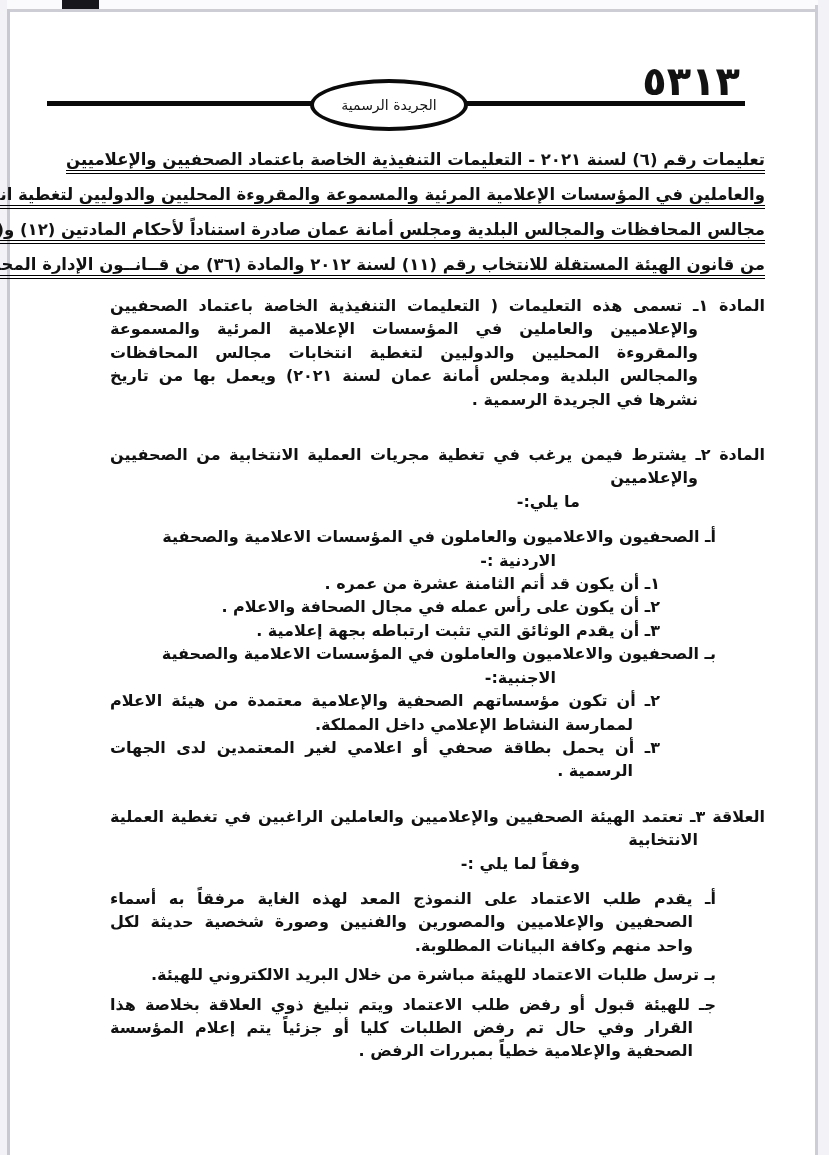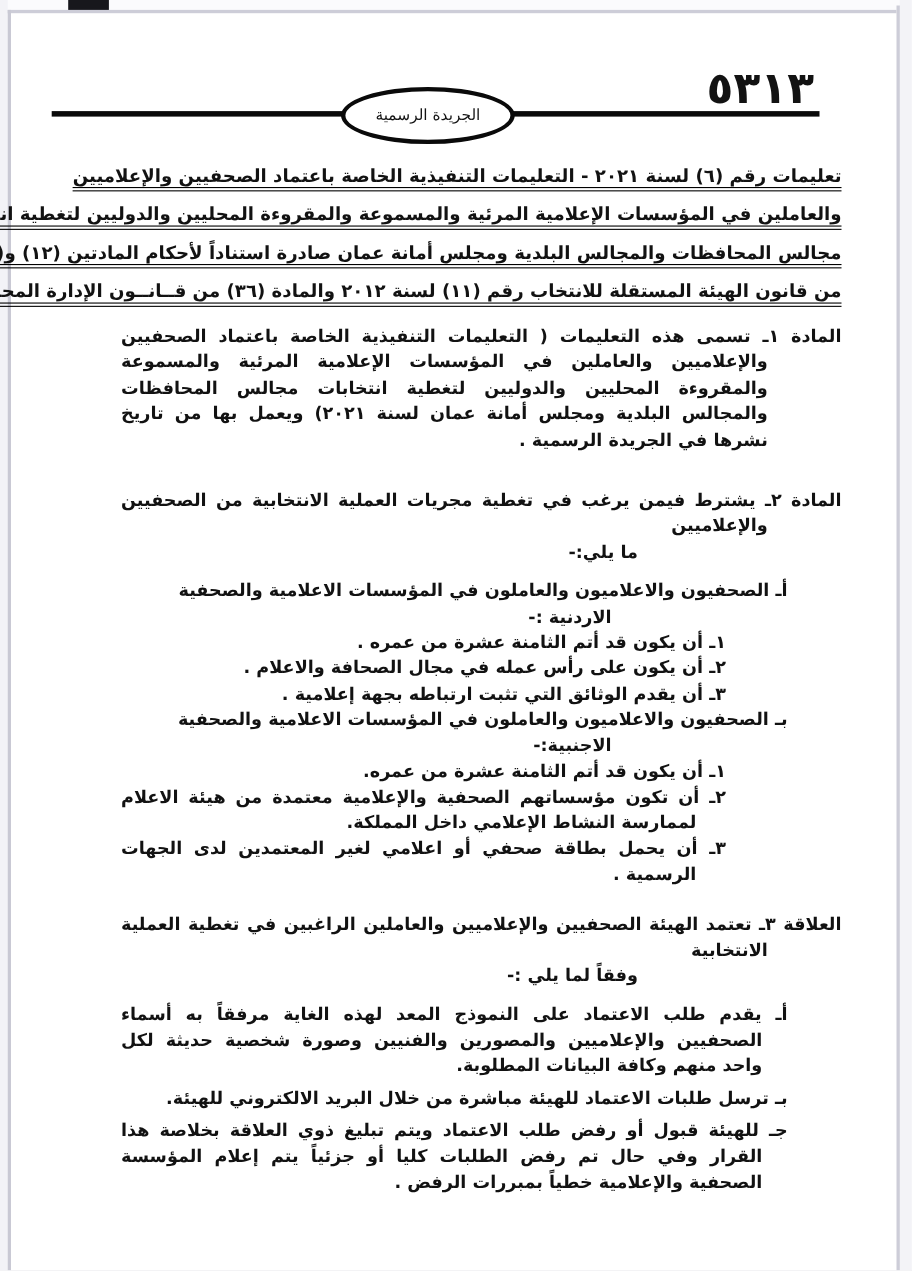--- a/index.html
+++ b/index.html
@@ -115,24 +115,20 @@
         <span>أن يقدم الوثائق التي تثبت ارتباطه بجهة إعلامية .</span>
       </div>
 
       <div class="clause">
         <span>بـ</span>
         <span>الصحفيون والاعلاميون والعاملون في المؤسسات الاعلامية والصحفية</span>
       </div>
       <div class="tail-clause">الاجنبية:-</div>
 
       <div class="subitem">
-        <span>١ـ</span>
-        <span>أن يكون قد أتم الثامنة عشرة من عمره.</span>
-      </div>
-      <div class="subitem">
         <span>٢ـ</span>
         <span>أن تكون مؤسساتهم الصحفية والإعلامية معتمدة من هيئة الاعلام لممارسة النشاط الإعلامي داخل المملكة.</span>
       </div>
       <div class="subitem">
         <span>٣ـ</span>
         <span>أن يحمل بطاقة صحفي أو اعلامي لغير المعتمدين لدى الجهات الرسمية .</span>
       </div>
 
       <div class="article-head gap-lg">
         <span>العلاقة ٣ـ</span>

